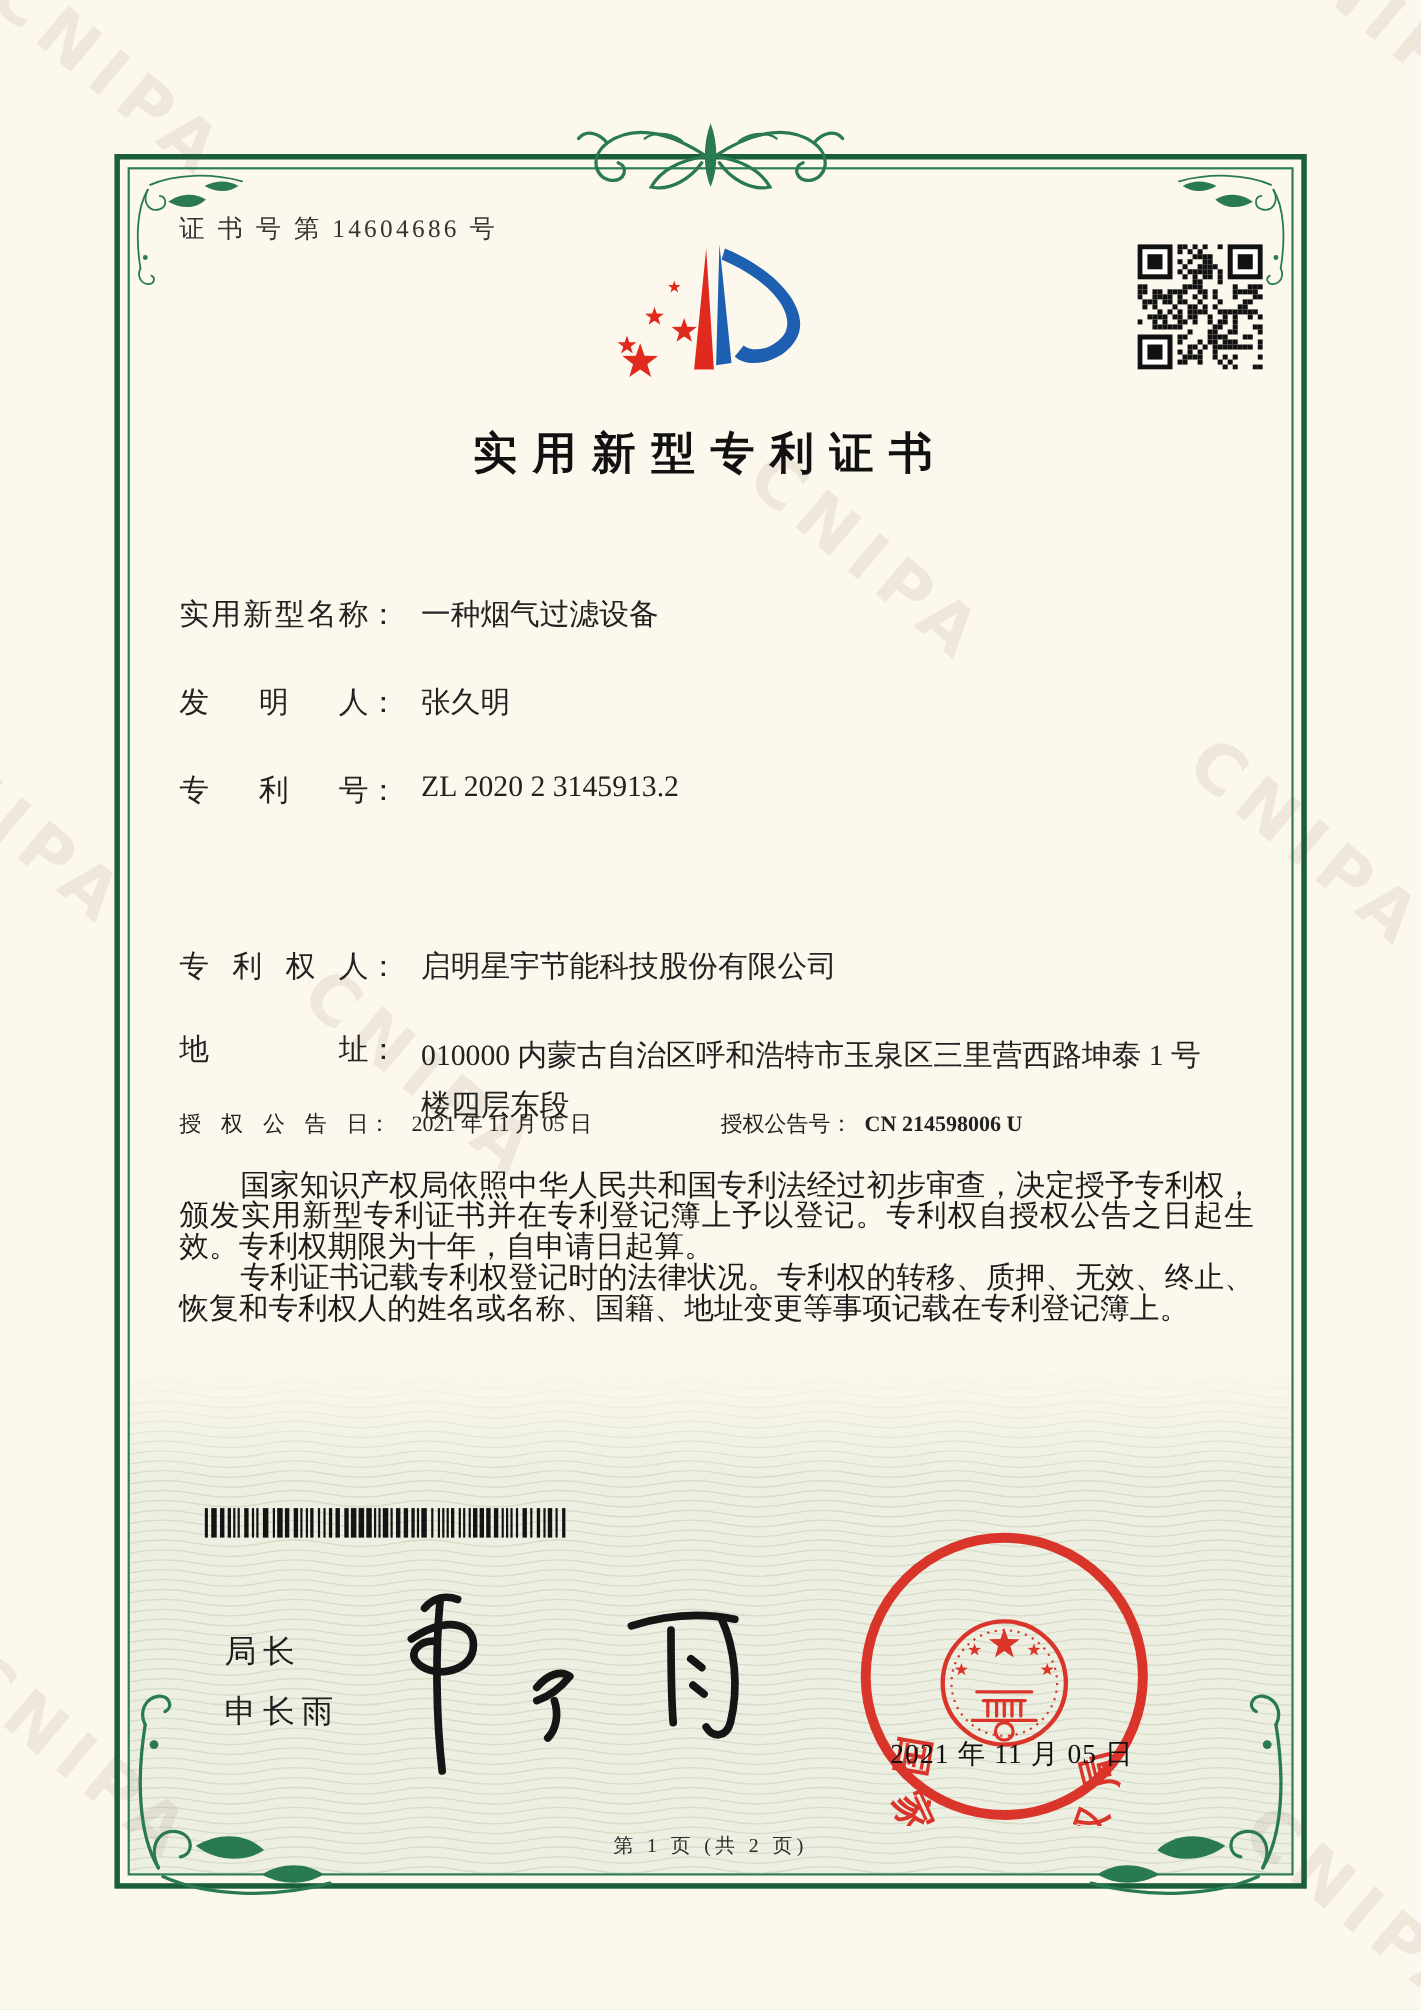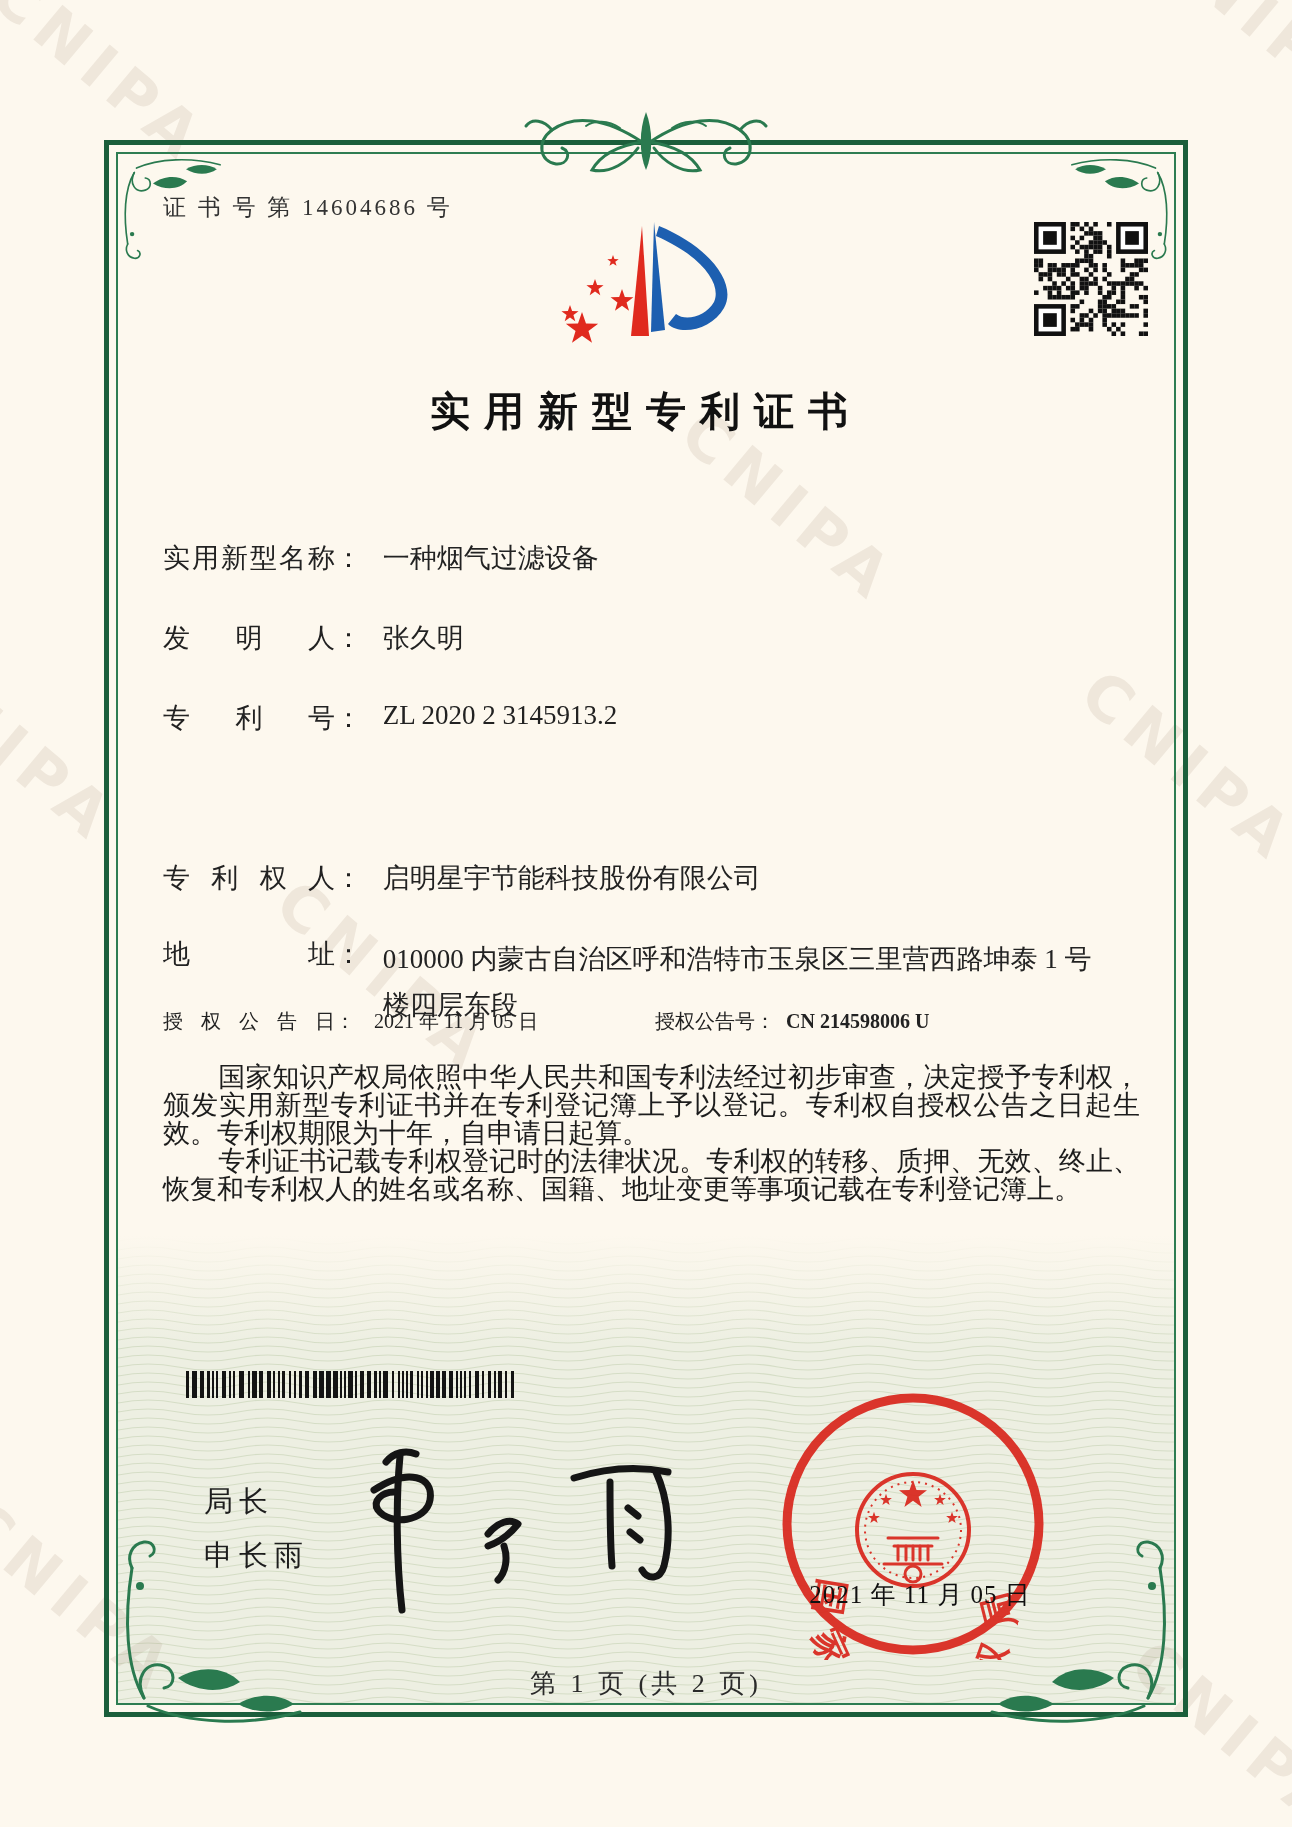--- a/index.html
+++ b/index.html
@@ -51,21 +51,21 @@
 
   .barcode{position:absolute;left:186px;top:1371px;z-index:3;}
   .signer{position:absolute;left:204px;z-index:3;font-family:"Liberation Sans","DejaVu Sans",sans-serif;
       font-size:29px;font-weight:500;letter-spacing:6px;color:#1d1d1d;}
   .signature{position:absolute;left:338px;top:1438px;z-index:3;}
 
   .seal{position:absolute;left:778px;top:1388px;z-index:4;opacity:.92;}
   .sealdate{position:absolute;left:795px;top:1578px;width:250px;text-align:center;font-size:25px;
       letter-spacing:1px;color:#101010;z-index:5;white-space:nowrap;}
 
-  .pageno{position:absolute;left:0;top:1666px;width:100%;text-align:center;font-size:26px;
+  .pageno{position:absolute;left:0;top:1666px;width:100%;text-align:center;font-size:18px;
       letter-spacing:4px;color:#2a2a2a;z-index:3;}
   .continuation{position:absolute;left:50%;top:1736px;transform:translateX(-50%);
       background:#fffef9;padding:7px 30px;font-size:25px;letter-spacing:6px;color:#222;z-index:3;}
 </style>
 </head>
 <body>
 
 <div class="page">
 
   <div class="wm" style="left:-30px;top:30px;">CNIPA</div>

